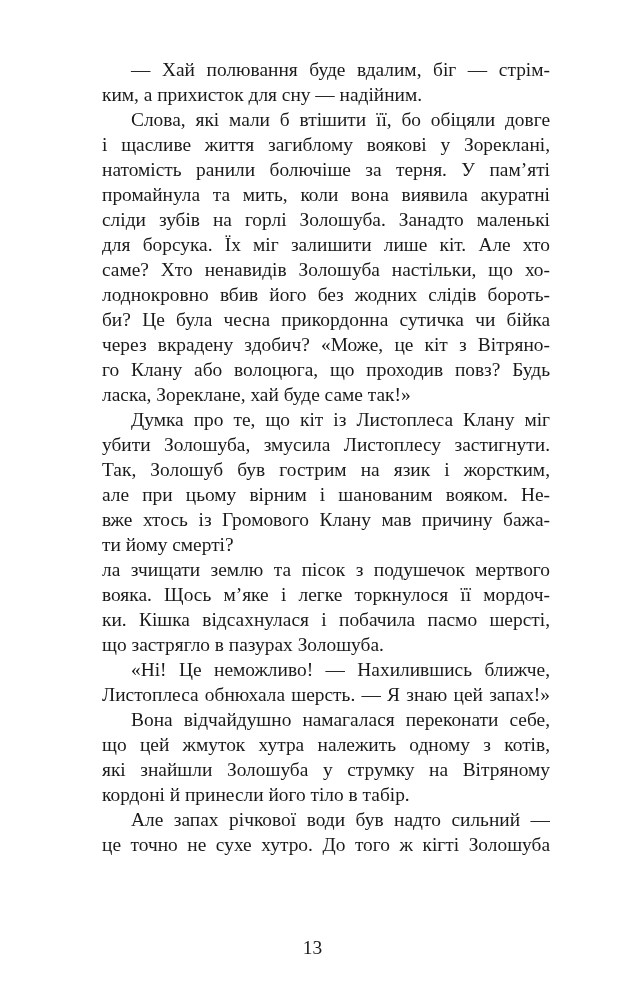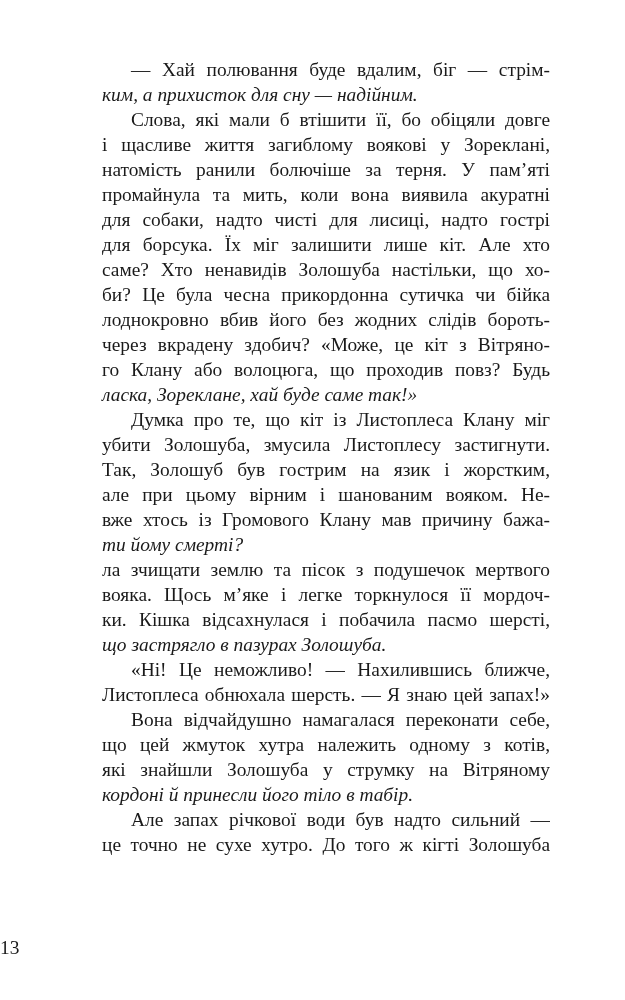--- a/index.html
+++ b/index.html
@@ -11,41 +11,41 @@
   }
   .page-text {
     position: absolute; left: 102px; top: 57px; width: 448px;
     font-size: 19.4px; line-height: 25px;
   }
   .line {
     display: block; height: 25px; white-space: nowrap;
     text-align: justify; text-align-last: justify;
   }
   .line.indent { padding-left: 29px; }
-  .line.last { text-align-last: left; font-style: italic; }
+  .line.last { text-align-last: left; }
   .page-number {
     position: absolute; left: 0; width: 625px; top: 937px;
-    font-size: 19.4px;
+    text-align: center; font-size: 19.4px;
   }
 </style>
 </head>
 <body>
 
 <div class="page-text" id="page-text">
     <span class="line indent">— Хай полювання буде вдалим, біг — стрім-</span>
     <span class="line last">ким, а прихисток для сну — надійним.</span>
     <span class="line indent">Слова, які мали б втішити її, бо обіцяли довге</span>
     <span class="line">і щасливе життя загиблому воякові у Зореклані,</span>
     <span class="line">натомість ранили болючіше за терня. У пам’яті</span>
     <span class="line">промайнула та мить, коли вона виявила акуратні</span>
-    <span class="line">для собаки, надто чисті для лисиці, надто гострі</span>
+    <span class="line">сліди зубів на горлі Золошуба. Занадто маленькі</span>
     <span class="line">для борсука. Їх міг залишити лише кіт. Але хто</span>
     <span class="line">саме? Хто ненавидів Золошуба настільки, що хо-</span>
+    <span class="line">лоднокровно вбив його без жодних слідів бороть-</span>
     <span class="line">би? Це була чесна прикордонна сутичка чи бійка</span>
-    <span class="line">лоднокровно вбив його без жодних слідів бороть-</span>
     <span class="line">через вкрадену здобич? «Може, це кіт з Вітряно-</span>
     <span class="line">го Клану або волоцюга, що проходив повз? Будь</span>
     <span class="line last">ласка, Зореклане, хай буде саме так!»</span>
     <span class="line indent">Думка про те, що кіт із Листоплеса Клану міг</span>
     <span class="line">убити Золошуба, змусила Листоплесу застигнути.</span>
     <span class="line">Так, Золошуб був гострим на язик і жорстким,</span>
     <span class="line">але при цьому вірним і шанованим вояком. Не-</span>
     <span class="line">вже хтось із Громового Клану мав причину бажа-</span>
     <span class="line last">ти йому смерті?</span>
     <span class="line">ла зчищати землю та пісок з подушечок мертвого</span>

